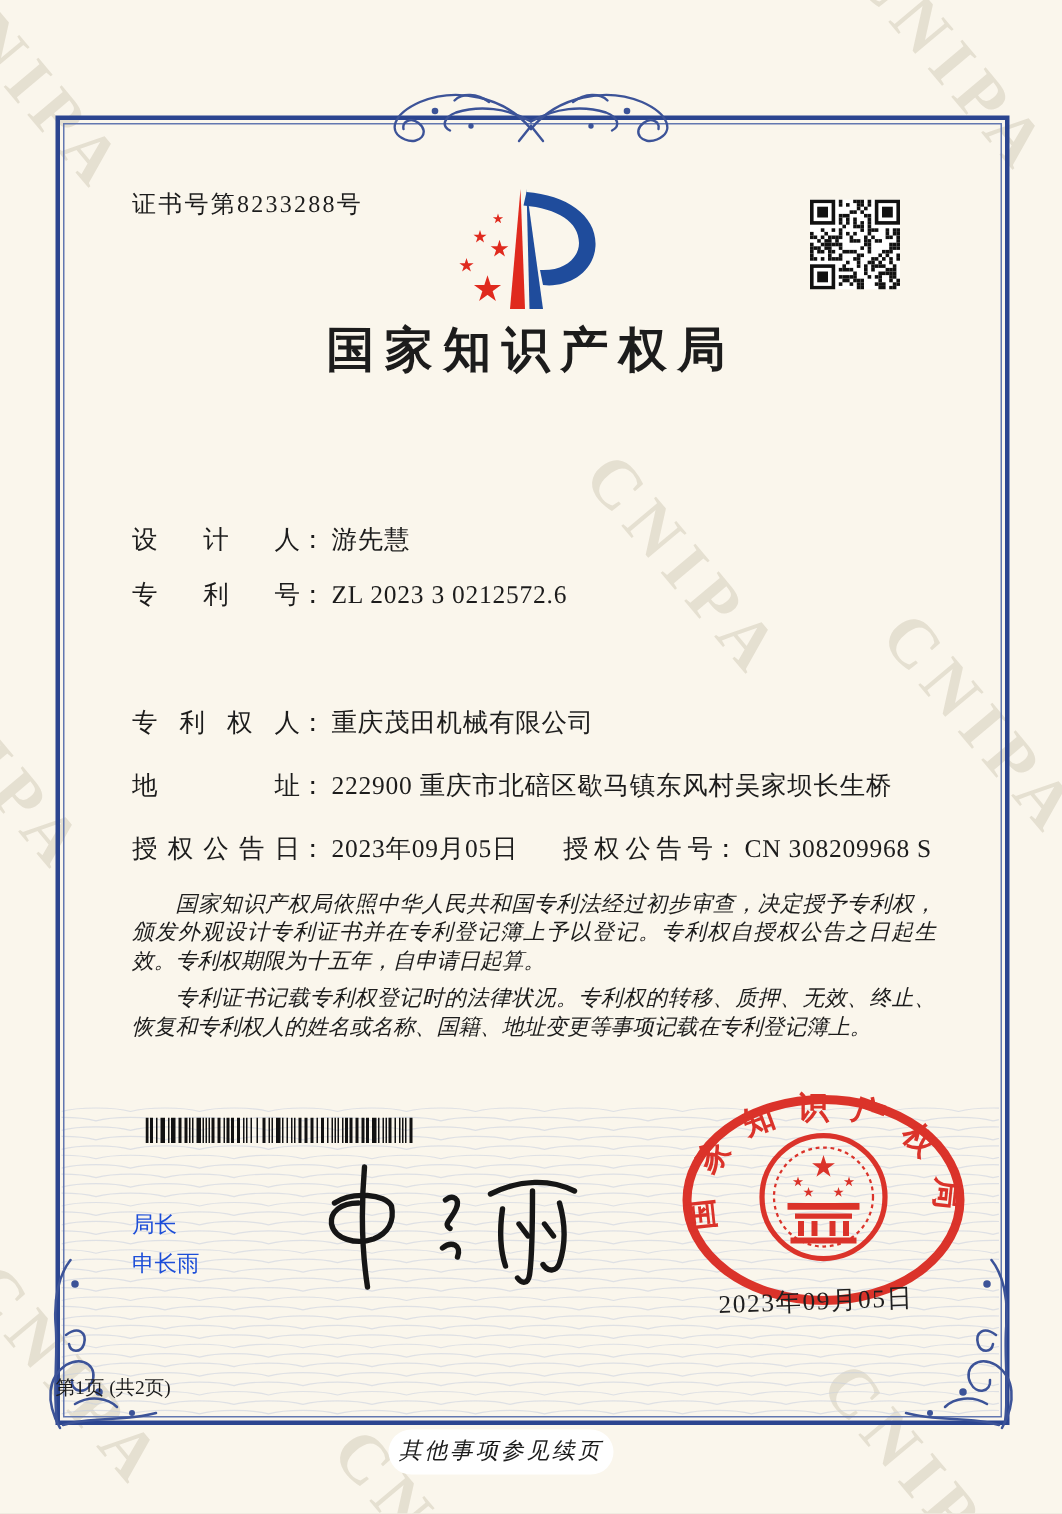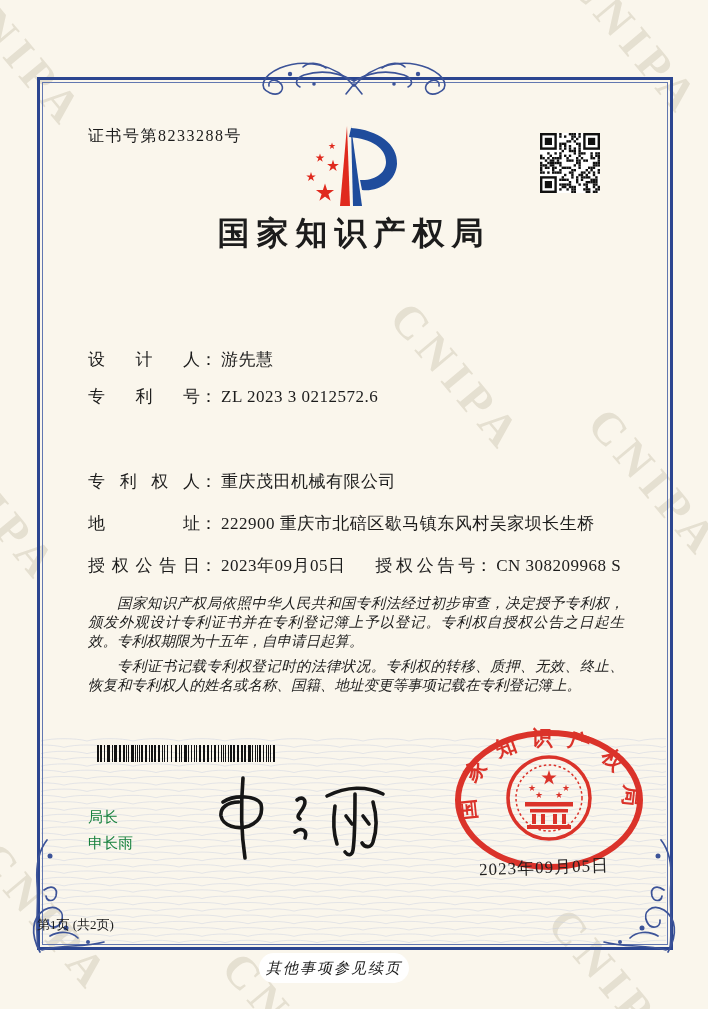--- a/index.html
+++ b/index.html
@@ -28,21 +28,21 @@
   .f-val{letter-spacing:.5px;}
   .f-val-fixed{display:inline-block;width:150px;letter-spacing:.5px;}
   .f-label2{display:inline-block;width:100px;text-align:justify;text-align-last:justify;}
   
   .paras{position:absolute;left:88px;width:536px;top:594px;font-size:14.5px;line-height:19px;
     text-align:justify;font-style:italic;}
   .paras p{margin:0;text-indent:2em;}
   .paras p + p{margin-top:6px;}
   
   .sig-block{left:88px;top:804px;font-family:"Liberation Sans","DejaVu Sans",sans-serif;
-    font-size:15px;line-height:26px;color:#15803d;}
+    font-size:15px;line-height:26px;color:#1d4ed8;}
   
   .seal-date{left:448px;top:856px;width:192px;text-align:center;font-size:17px;
     letter-spacing:1px;color:#1f1f1f;transform:rotate(-2deg);}
   
   .page-num{left:37px;top:916px;width:630px;text-align:left;font-size:13px;}
   .strip{left:259px;top:953px;width:150px;height:30px;background:#ffffff;
     text-align:center;line-height:30px;font-size:15px;font-style:italic;letter-spacing:2px;border-radius:15px;}
   svg{display:block;}
 </style>
 </head>

